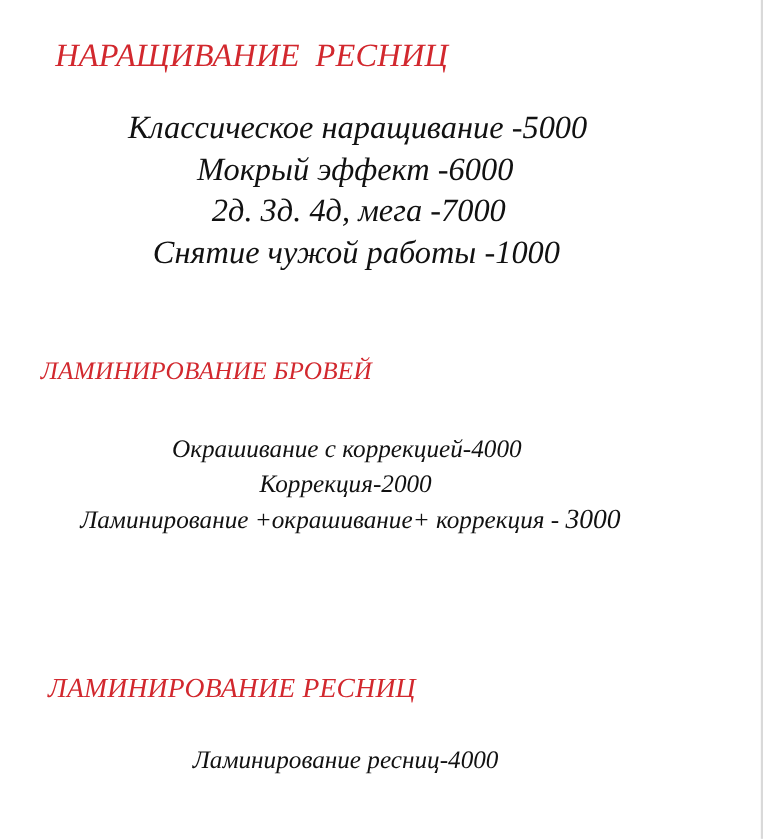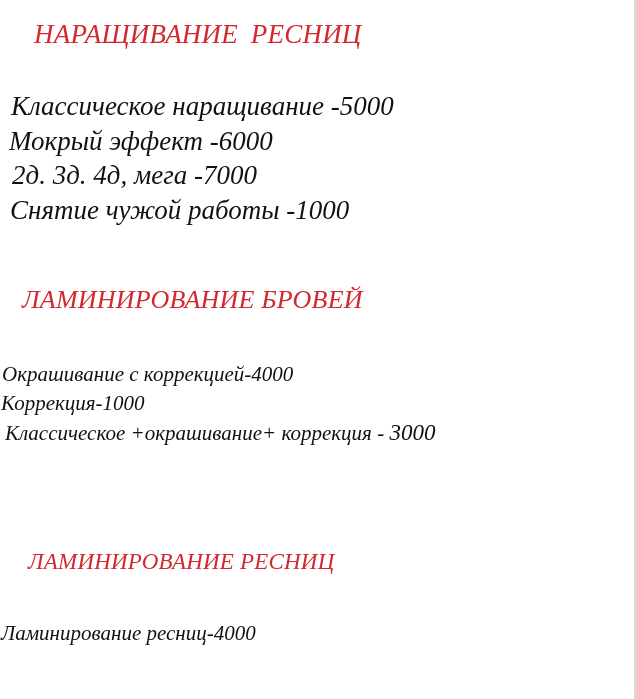--- a/index.html
+++ b/index.html
@@ -1,23 +1,23 @@
 <!DOCTYPE html>
 <html><head>
   <meta charset="utf-8">
   <style>
     html, body { margin: 0; padding: 0; background: #ffffff; }
     body { width: 636px; height: 699px; position: relative; overflow: hidden;
            font-family: "Liberation Serif", "DejaVu Serif", serif; font-style: italic; color: #111; }
     .right-border { position: absolute; top: 0; right: 0; width: 2px; height: 699px; background: #d9d9d9; }
-    .heading { position: absolute; color: #d2282e; white-space: nowrap; font-weight: normal; margin: 4px; letter-spacing: 0.2px; }
+    .heading { position: absolute; color: #d2282e; white-space: nowrap; font-weight: normal; margin: 16px; letter-spacing: 0.2px; }
     .h1 { left: 30px; top: 15px; font-size: 27px; word-spacing: 6px; }
-    .h2 { left: 18px; top: 281px; font-size: 26px; }
+    .h2 { left: 18px; top: 281px; font-size: 21px; }
     .h3 { left: 24px; top: 545px; font-size: 23px; }
-    .block { position: absolute; left: 0; width: 574px; text-align: left; }
+    .block { position: absolute; left: 0; width: 574px; text-align: center; }
     .line { white-space: nowrap; }
     .b1 { top: 89px; }
     .b1 .line { font-size: 27px; line-height: 34.5px; }
     .b2 { top: 360px; }
     .b2 .line { font-size: 21px; line-height: 29px; }
     .b3 { top: 619px; }
     .b3 .line { font-size: 21px; line-height: 28.5px; }
     .b1 .l0 { transform: translateX(11px); }
     .b1 .l1 { transform: translateX(9px); }
     .b1 .l2 { transform: translateX(12px); }
@@ -39,20 +39,20 @@
 <div class="block b1">
   <div class="line l0">Классическое наращивание -5000</div>
   <div class="line l1">Мокрый эффект -6000</div>
   <div class="line l2">2д. 3д. 4д, мега -7000</div>
   <div class="line l3">Снятие чужой работы -1000</div>
 </div>
 
 <h2 class="heading h2">ЛАМИНИРОВАНИЕ БРОВЕЙ</h2>
 <div class="block b2">
   <div class="line l1">Окрашивание с коррекцией-4000</div>
-  <div class="line l2">Коррекция-1000</div>
-  <div class="line l3"><span>Классическое +окрашивание+ коррекция - </span><span class="price-big">3000</span></div>
+  <div class="line l2">Коррекция-2000</div>
+  <div class="line l3"><span>Ламинирование +окрашивание+ коррекция - </span><span class="price-big">3000</span></div>
 </div>
 
 <h2 class="heading h3">ЛАМИНИРОВАНИЕ РЕСНИЦ</h2>
 <div class="block b3">
   <div class="line l0">Ламинирование ресниц-4000</div>
 </div>
 
 </body></html>

